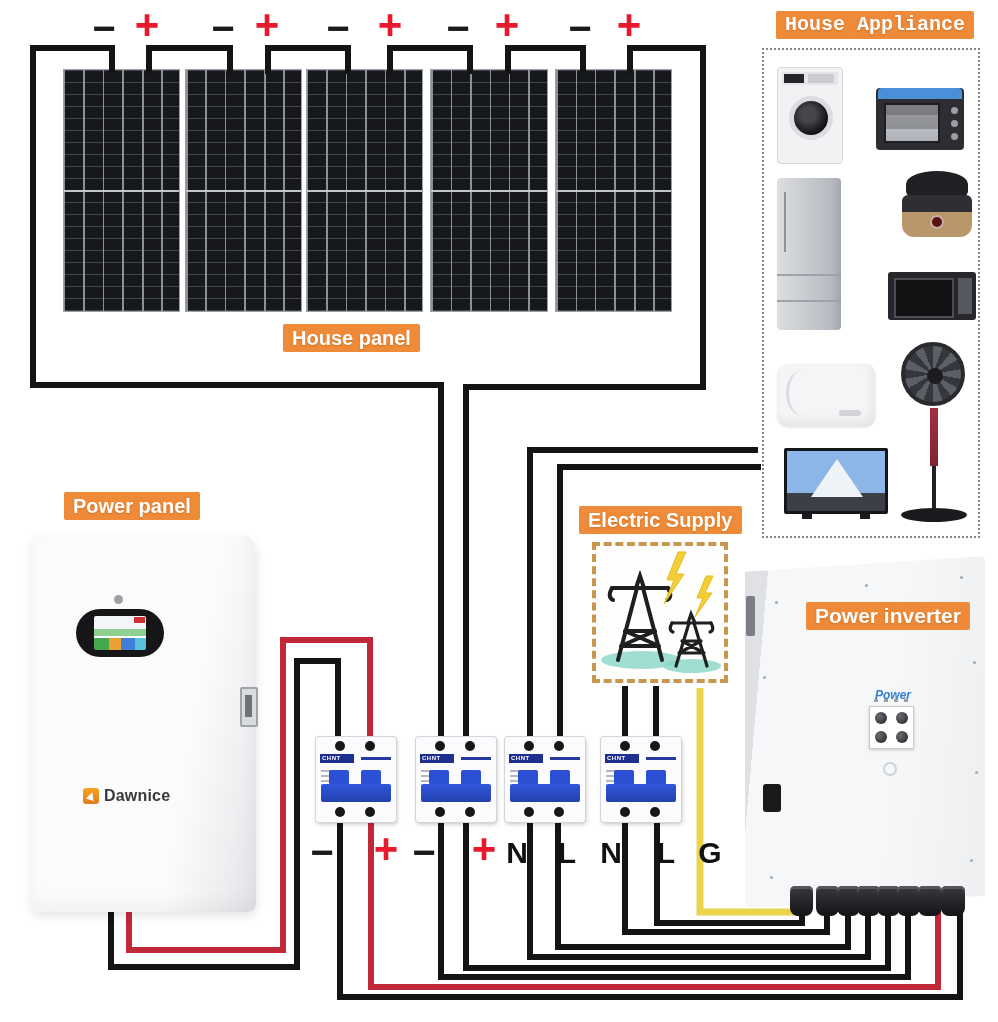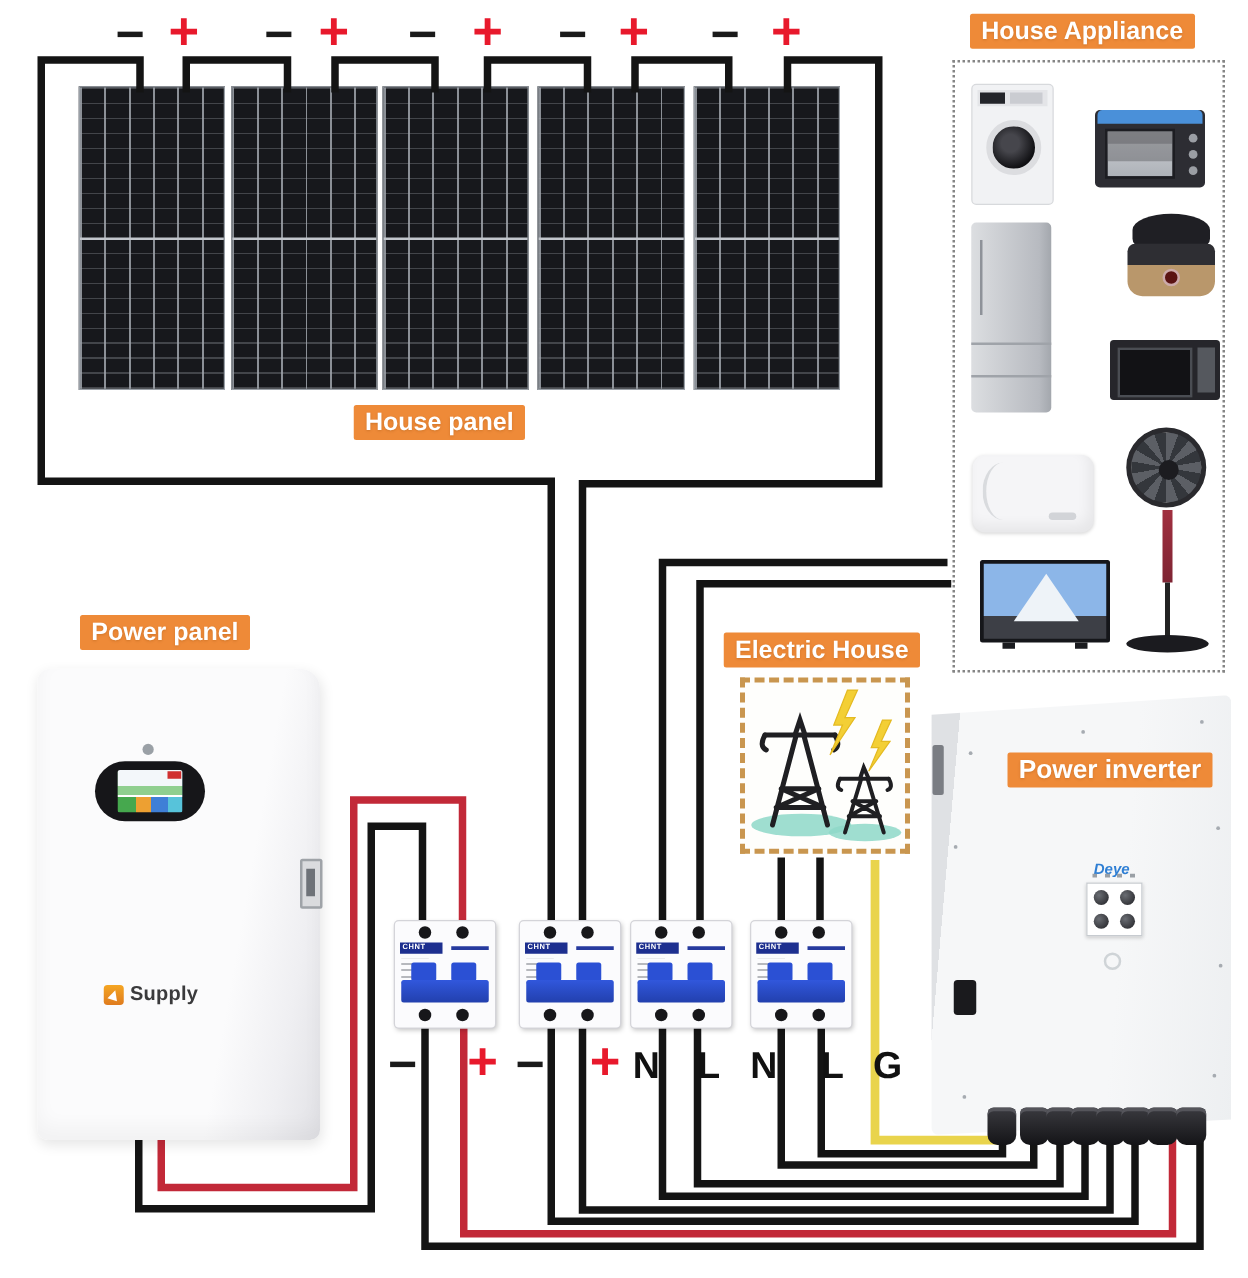--- a/index.html
+++ b/index.html
@@ -224,29 +224,29 @@
     </g>
   </svg>
 
   <div class="battery">
     <div class="bat-dot"></div>
     <div class="bat-display">
       <div class="bat-screen"></div>
     </div>
     <div class="bat-logo">
       <span class="logo-mark"></span>
-      <span class="bat-logo-text">Supply</span>
+      <span class="bat-logo-text">Dawnice</span>
     </div>
     <div class="bat-latch"></div>
   </div>
 
   <div class="inverter">
     <div class="inv-screws"></div>
     <div class="inv-side"></div>
-    <div class="inv-logo">Deye</div>
+    <div class="inv-logo">Power</div>
     <div class="inv-panel">
       <span class="knob k1"></span>
       <span class="knob k2"></span>
       <span class="knob k3"></span>
       <span class="knob k4"></span>
     </div>
     <div class="inv-sub"></div>
   </div>
   <div class="inv-corner"></div>
   <div class="gland" style="left:790px;"></div>
@@ -323,17 +323,17 @@
   <span class="tlabel tneg" style="left:424px;top:832px;">−</span>
   <span class="tlabel tpos" style="left:484px;top:828px;">+</span>
   <span class="tlabel tnl" style="left:517px;top:838px;">N</span>
   <span class="tlabel tnl" style="left:567px;top:838px;">L</span>
   <span class="tlabel tnl" style="left:611px;top:838px;">N</span>
   <span class="tlabel tnl" style="left:666px;top:838px;">L</span>
   <span class="tlabel tnl" style="left:710px;top:838px;">G</span>
 
   <div class="badge" style="left:283px;top:324px;">House panel</div>
   <div class="badge" style="left:64px;top:492px;">Power panel</div>
-  <div class="badge" style="left:579px;top:506px;">Electric House</div>
+  <div class="badge" style="left:579px;top:506px;">Electric Supply</div>
   <div class="badge" style="left:806px;top:602px;font-size:21px;">Power inverter</div>
-  <div class="badge" style="left:776px;top:11px;">House Appliance</div>
+  <div class="badge" style="left:776px;top:11px;font-family:Liberation Mono, monospace;">House Appliance</div>
 
 </div>
 
 </body></html>

